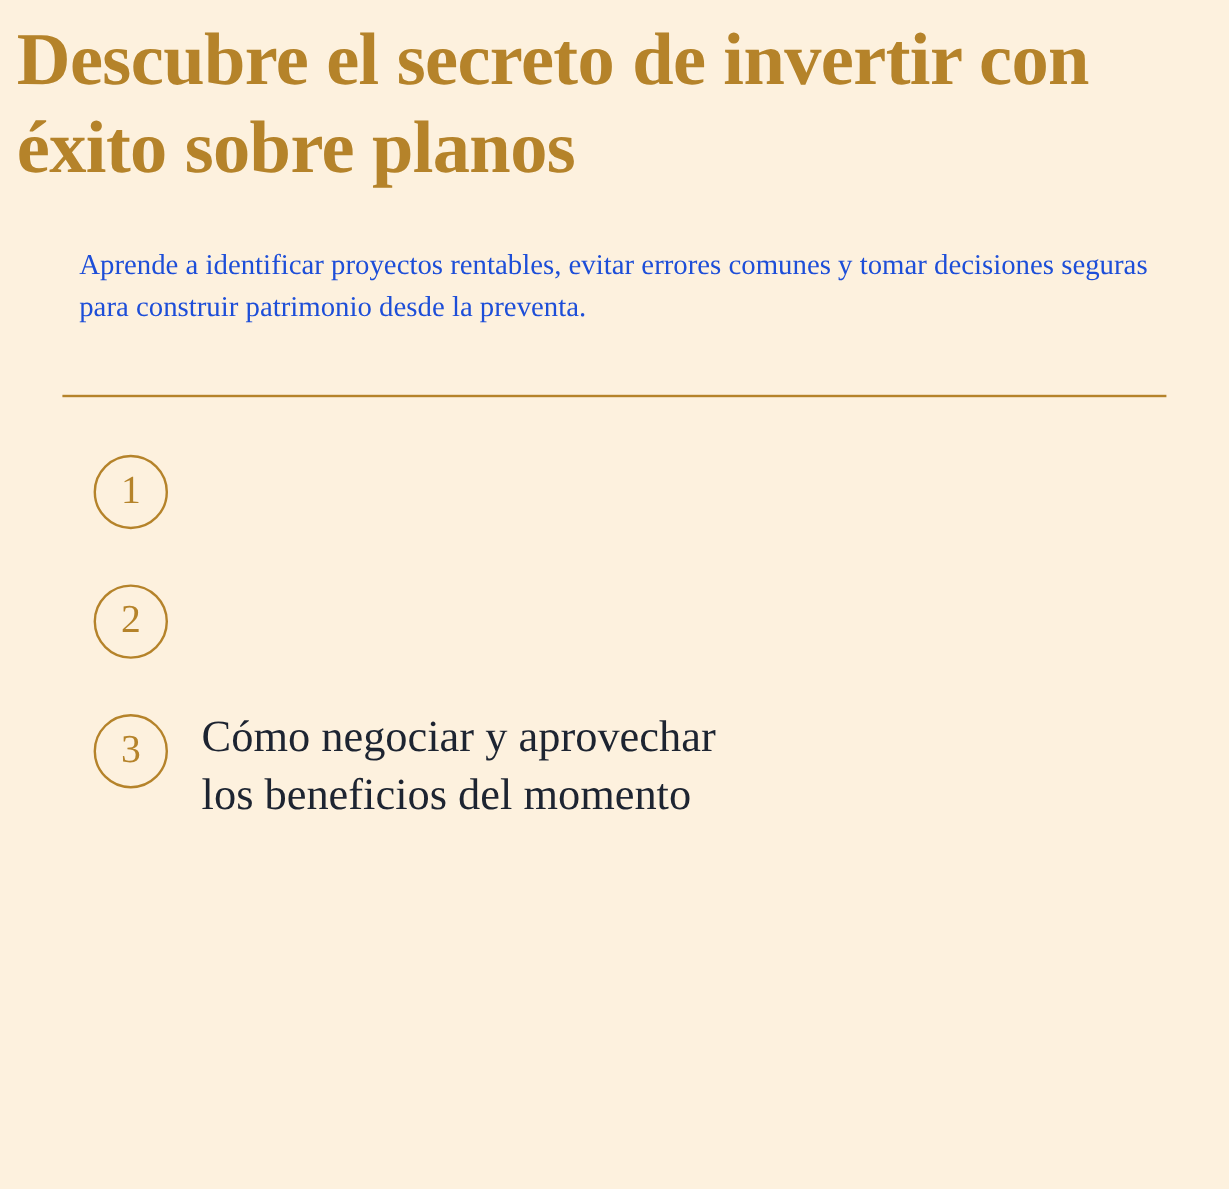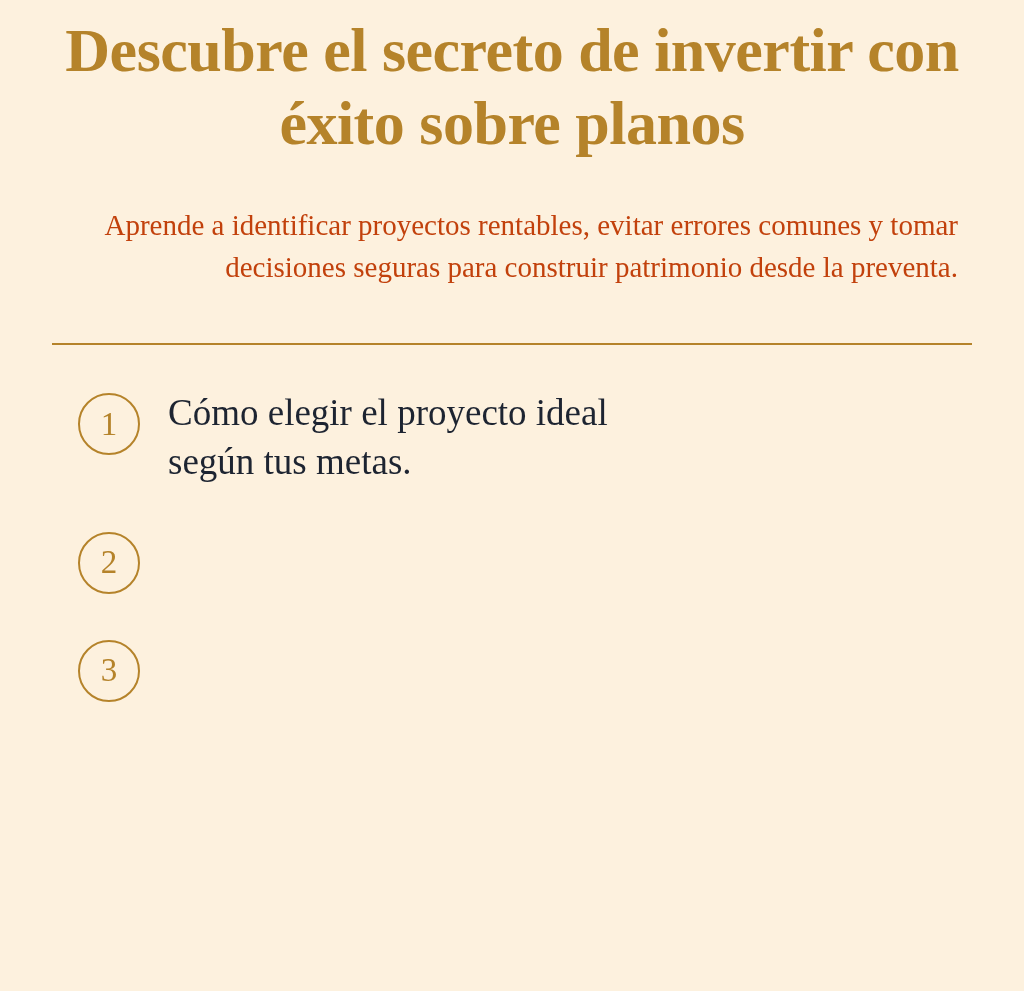--- a/index.html
+++ b/index.html
@@ -16,35 +16,34 @@
   .page {
     position: relative;
     width: 1024px;
     height: 991px;
     background: #fdf1de;
     box-sizing: border-box;
   }
   .headline {
     margin: 0;
     padding: 14px 14px 0 14px;
-    text-align: center;
     color: #b5832a;
     font-family: "Liberation Serif", serif;
     font-weight: bold;
     font-size: 62px;
     line-height: 1.18;
     letter-spacing: -0.5px;
   }
   .subhead {
     margin: 0;
     padding: 44px 66px 0 66px;
-    text-align: right;
-    color: #c2410c;
+    text-align: left;
+    color: #1d4ed8;
     font-family: "Liberation Serif", serif;
-    font-size: 29px;
+    font-size: 24px;
     line-height: 1.45;
   }
   .divider {
     width: 920px;
     height: 2px;
     background: #b5832a;
     margin: 55px auto 0 auto;
   }
   .list {
     margin: 0;
@@ -87,24 +86,24 @@
 
   <h1 class="headline">Descubre el secreto de invertir con éxito sobre planos</h1>
 
   <p class="subhead">Aprende a identificar proyectos rentables, evitar errores comunes y tomar decisiones seguras para construir patrimonio desde la preventa.</p>
 
   <div class="divider"></div>
 
   <ul class="list">
     <li class="list-item">
       <span class="badge">1</span>
-      <span class="item-text">Cómo elegir el proyecto ideal
-según tus metas.</span>
     </li>
     <li class="list-item">
       <span class="badge">2</span>
     </li>
     <li class="list-item">
       <span class="badge">3</span>
+      <span class="item-text">Cómo negociar y aprovechar
+los beneficios del momento</span>
     </li>
   </ul>
 
 </div>
 
 </body></html>

